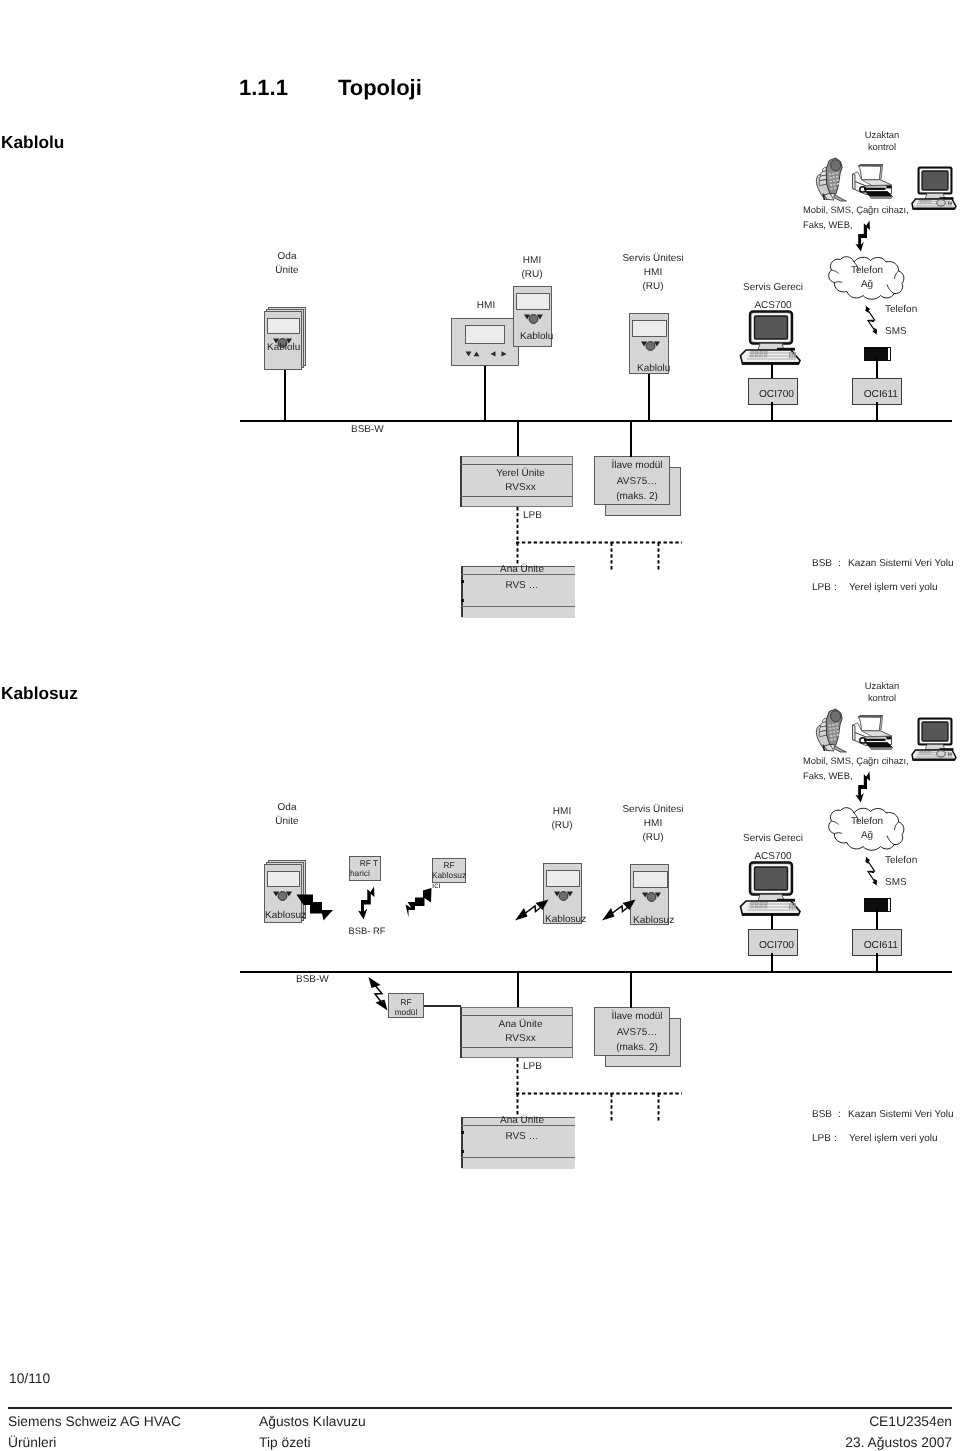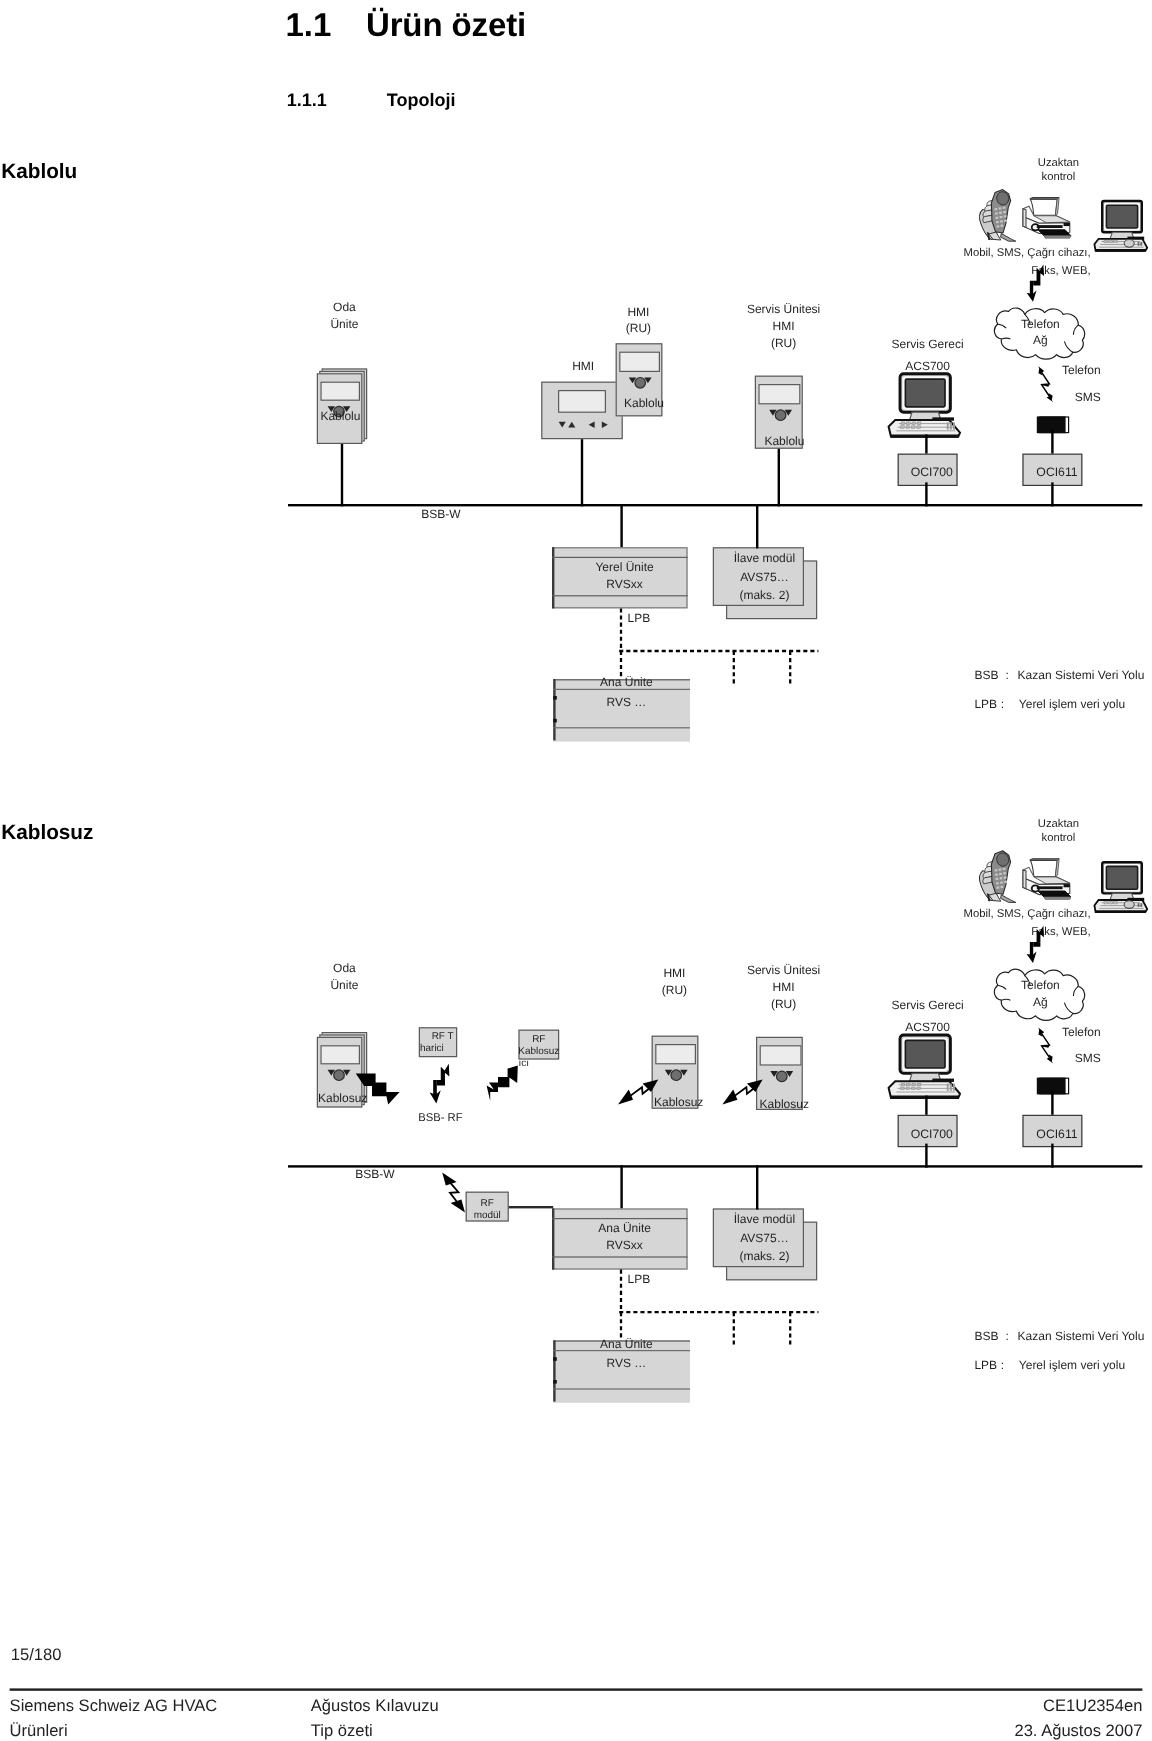--- a/index.html
+++ b/index.html
@@ -4,28 +4,28 @@
 <title>1.1 Urun ozeti</title>
 <style>
   html,body{margin:0;padding:0;-webkit-font-smoothing:antialiased;}
   *{-webkit-font-smoothing:antialiased;text-rendering:geometricPrecision;}
   body{width:960px;height:1451px;background:#fff;font-family:"Liberation Sans",sans-serif;color:#000;overflow:hidden;}
   .page{position:relative;width:960px;height:1451px;}
   .abs{position:absolute;}
 
   
   .h1{font-size:27.5px;font-weight:bold;letter-spacing:-0.1px;white-space:nowrap;}
-  .h2{font-size:15px;font-weight:bold;white-space:nowrap;}
+  .h2{font-size:22px;font-weight:bold;white-space:nowrap;}
   .sect{font-size:17.3px;font-weight:bold;white-space:nowrap;color:#000;}
 
   
   .lbl{font-size:10px;line-height:11px;color:#231f20;white-space:nowrap;text-align:center;}
   .lbl-sm{font-size:9.4px;}
   .lbl-xs{font-size:8.3px;}
-  .lbl-l{text-align:right;}
+  .lbl-l{text-align:left;}
 
   
   .dev{box-sizing:border-box;background:#d5d5d5;border:1px solid #5b5b5b;}
   .screen{box-sizing:border-box;background:#ececec;border:1px solid #5b5b5b;}
   .hline{background:#000;height:2px;}
   .vline{background:#000;width:2px;}
 
   .ocibox{box-sizing:border-box;background:#d5d5d5;border:1.2px solid #3a3a3a;display:flex;align-items:flex-end;justify-content:flex-end;font-size:10.2px;color:#231f20;padding:0 3px 4px 0;}
 
   .footer-rule{background:#231f20;height:1.5px;}
@@ -34,23 +34,20 @@
 
   .legend{font-size:10px;line-height:24px;color:#231f20;white-space:nowrap;}
 
   svg{display:block;overflow:visible;}
 </style>
 </head>
 <body>
 
 <div class="page">
 
-  <div class="abs h1" style="left:238px;top:5px;">
-    <span>1.1</span><span style="display:inline-block;width:29px"></span><span>Ürün özeti</span>
-  </div>
 
   <div class="abs h2" style="left:239px;top:75px;">
     <span>1.1.1</span><span style="display:inline-block;width:50px"></span><span>Topoloji</span>
   </div>
 
   <div class="abs sect" style="left:1px;top:132px;">Kablolu</div>
   <div class="abs sect" style="left:1px;top:683px;">Kablosuz</div>
 
   <div class="abs" style="left:0;top:0;width:960px;height:640px;">
 
@@ -713,21 +710,21 @@
     <div class="abs legend" style="left:812px;top:552px;">
       <div>
         <span style="display:inline-block;width:26px">BSB</span><span style="display:inline-block;width:10px">:</span><span>Kazan Sistemi Veri Yolu</span>
       </div>
       <div>
         <span style="display:inline-block;width:22px">LPB</span><span style="display:inline-block;width:15px">:</span><span>Yerel işlem veri yolu</span>
       </div>
     </div>
   </div>
 
-  <div class="abs pgnum" style="left:9px;top:1371px;">15/180</div>
+  <div class="abs pgnum" style="left:9px;top:1371px;">10/110</div>
   <div class="abs footer-rule" style="left:8px;top:1407px;width:944px;"></div>
   <div class="abs ftxt" style="left:8px;top:1411px;">
     <div>Siemens Schweiz AG HVAC</div>
     <div>Ürünleri</div>
   </div>
   <div class="abs ftxt" style="left:259px;top:1411px;">
     <div>Ağustos Kılavuzu</div>
     <div>Tip özeti</div>
   </div>
   <div class="abs ftxt" style="right:8px;top:1411px;text-align:right;">

